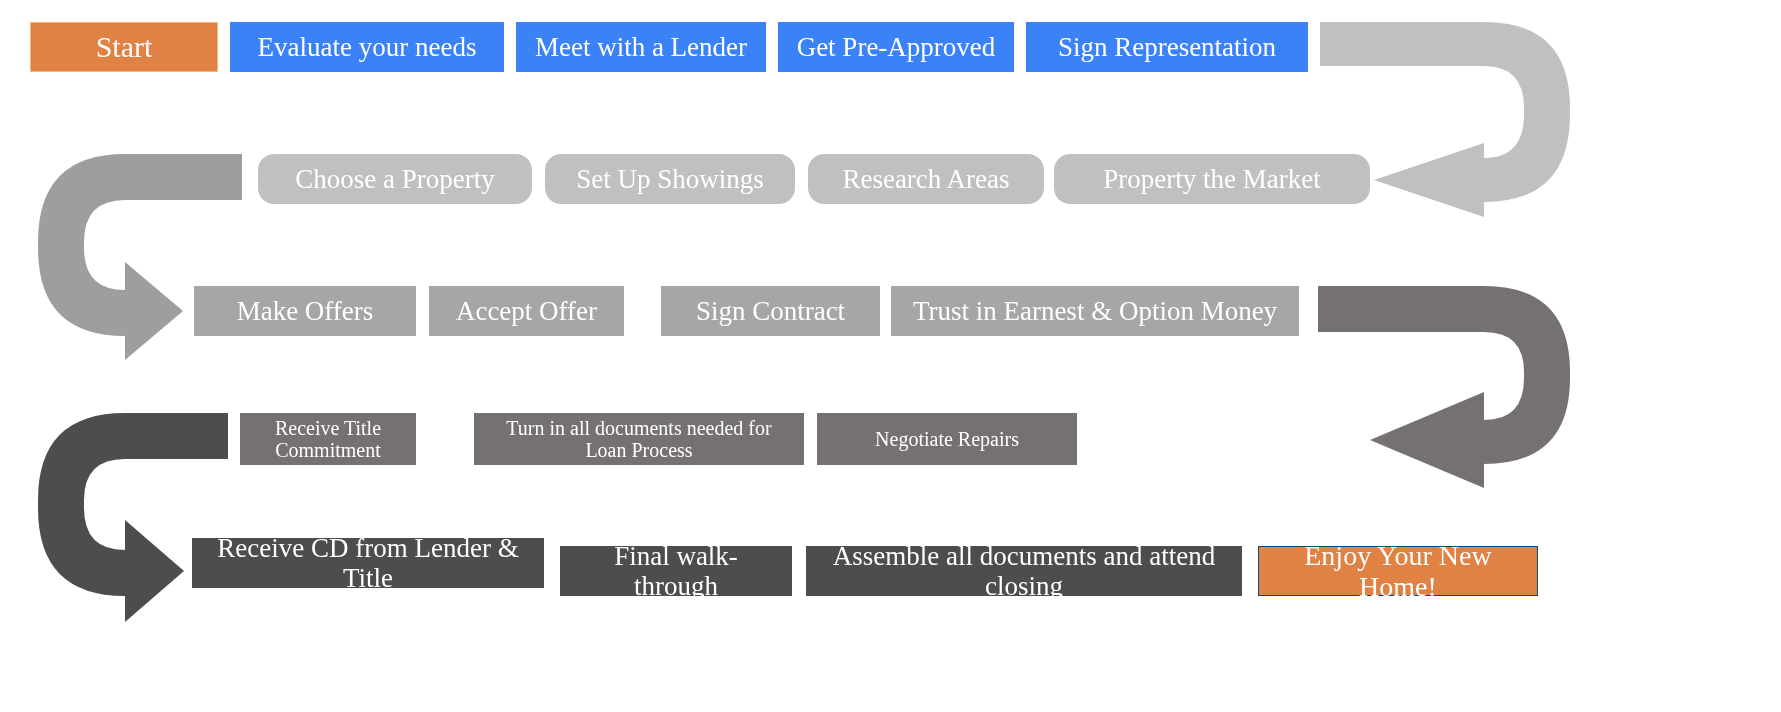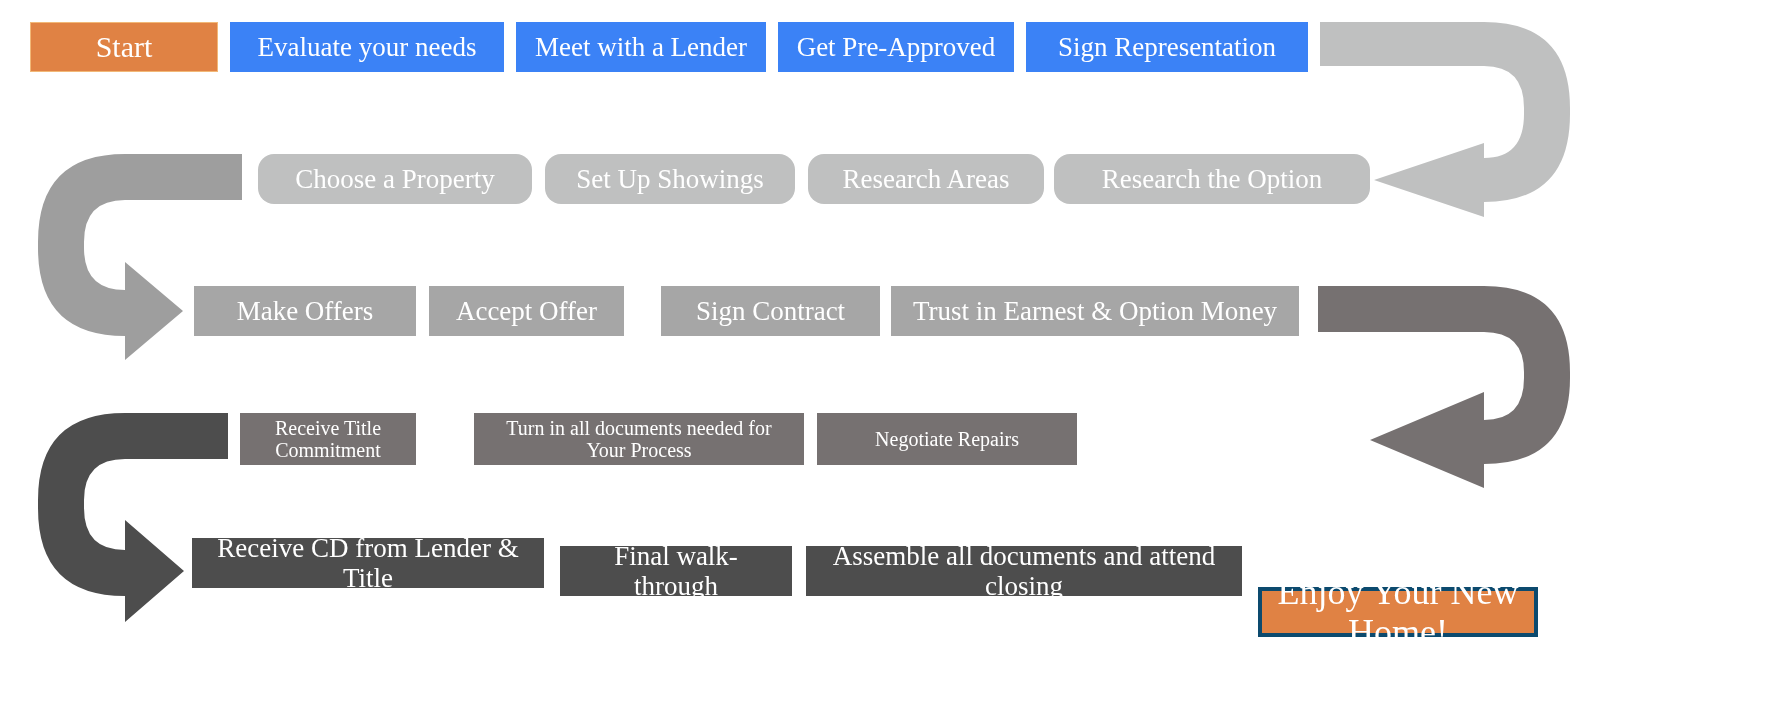--- a/index.html
+++ b/index.html
@@ -29,21 +29,21 @@
     box-sizing:border-box;
     padding:2px 13px;
     white-space:pre-line;
   }
   .r1{background:#3b82f6;font-size:27px;}
   .r2{background:#BFC0C0;font-size:27px;border-radius:16px;}
   .r3{background:#A6A6A6;font-size:27px;}
   .r4{background:#767171;font-size:20px;}
   .r5{background:#4D4D4D;font-size:27px;}
   .start{background:#E08244;border:1.5px solid #F2B877;font-size:30px;}
-  .finish{background:#E08244;border:4px solid #0c4a6e;font-size:36px;margin-top:41px;}
+  .finish{background:#E08244;border:1px solid #0c4a6e;font-size:28px;}
 </style>
 </head>
 <body>
 
 <div id="flow">
 
   <svg class="conn-layer" viewBox="0 0 1781 712" width="1781" height="712" xmlns="http://www.w3.org/2000/svg">
 
     <path fill="#BFC0C0" d="M 1320 22
              L 1484 22
@@ -115,34 +115,34 @@
   <div class="node r1" style="left:778px;top:22px;width:236px;height:50px;">Get Pre-Approved</div>
 
   <div class="node r1" style="left:1026px;top:22px;width:282px;height:50px;">Sign Representation</div>
 
   <div class="node r2" style="left:258px;top:154px;width:274px;height:50px;">Choose a Property</div>
 
   <div class="node r2" style="left:545px;top:154px;width:250px;height:50px;">Set Up Showings</div>
 
   <div class="node r2" style="left:808px;top:154px;width:236px;height:50px;">Research Areas</div>
 
-  <div class="node r2" style="left:1054px;top:154px;width:316px;height:50px;">Research the Option</div>
+  <div class="node r2" style="left:1054px;top:154px;width:316px;height:50px;">Property the Market</div>
 
   <div class="node r3" style="left:194px;top:286px;width:222px;height:50px;">Make Offers</div>
 
   <div class="node r3" style="left:429px;top:286px;width:195px;height:50px;">Accept Offer</div>
 
   <div class="node r3" style="left:661px;top:286px;width:219px;height:50px;">Sign Contract</div>
 
   <div class="node r3" style="left:891px;top:286px;width:408px;height:50px;">Trust in Earnest &amp; Option Money</div>
 
   <div class="node r4" style="left:240px;top:413px;width:176px;height:52px;">Receive Title Commitment</div>
 
   <div class="node r4" style="left:474px;top:413px;width:330px;height:52px;">Turn in all documents needed for
-Your Process</div>
+Loan Process</div>
 
   <div class="node r4" style="left:817px;top:413px;width:260px;height:52px;">Negotiate Repairs</div>
 
 
   <div class="node r5" style="left:192px;top:538px;width:352px;height:50px;text-align:center;">Receive CD from Lender &amp; Title</div>
 
   <div class="node r5" style="left:560px;top:546px;width:232px;height:50px;">Final walk-through</div>
 
   <div class="node r5" style="left:806px;top:546px;width:436px;height:50px;">Assemble all documents and attend closing</div>
 

